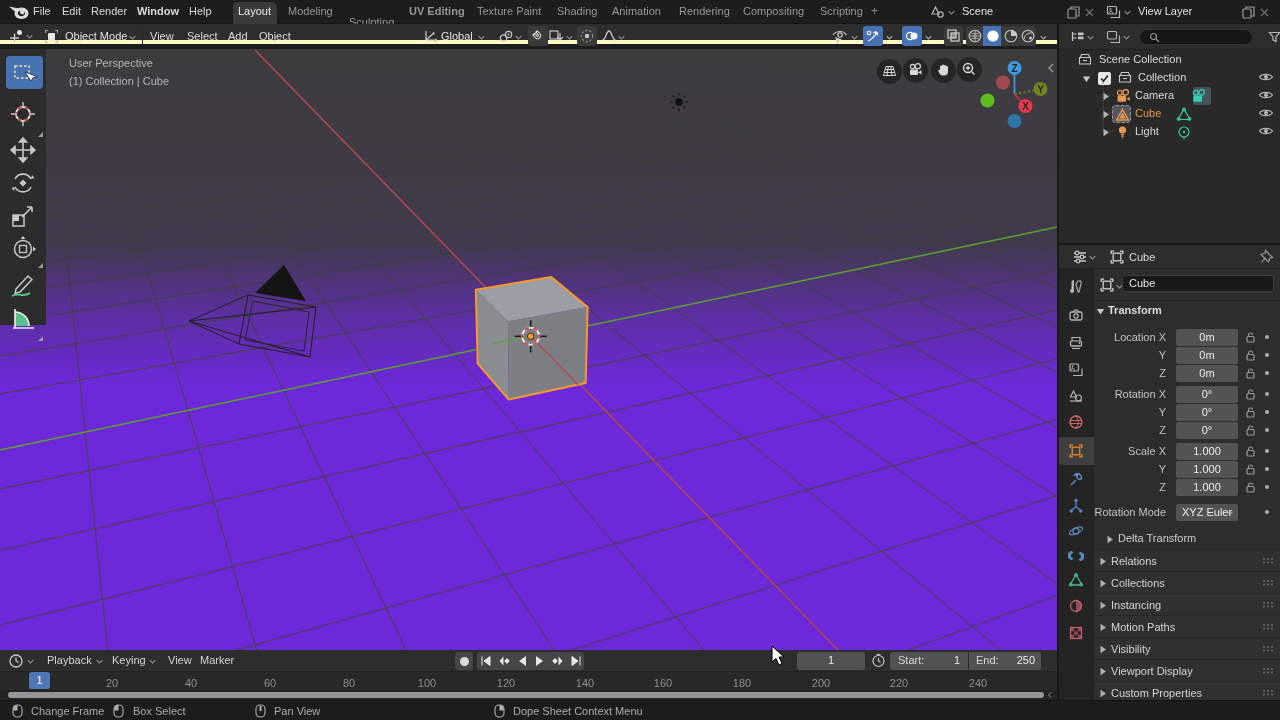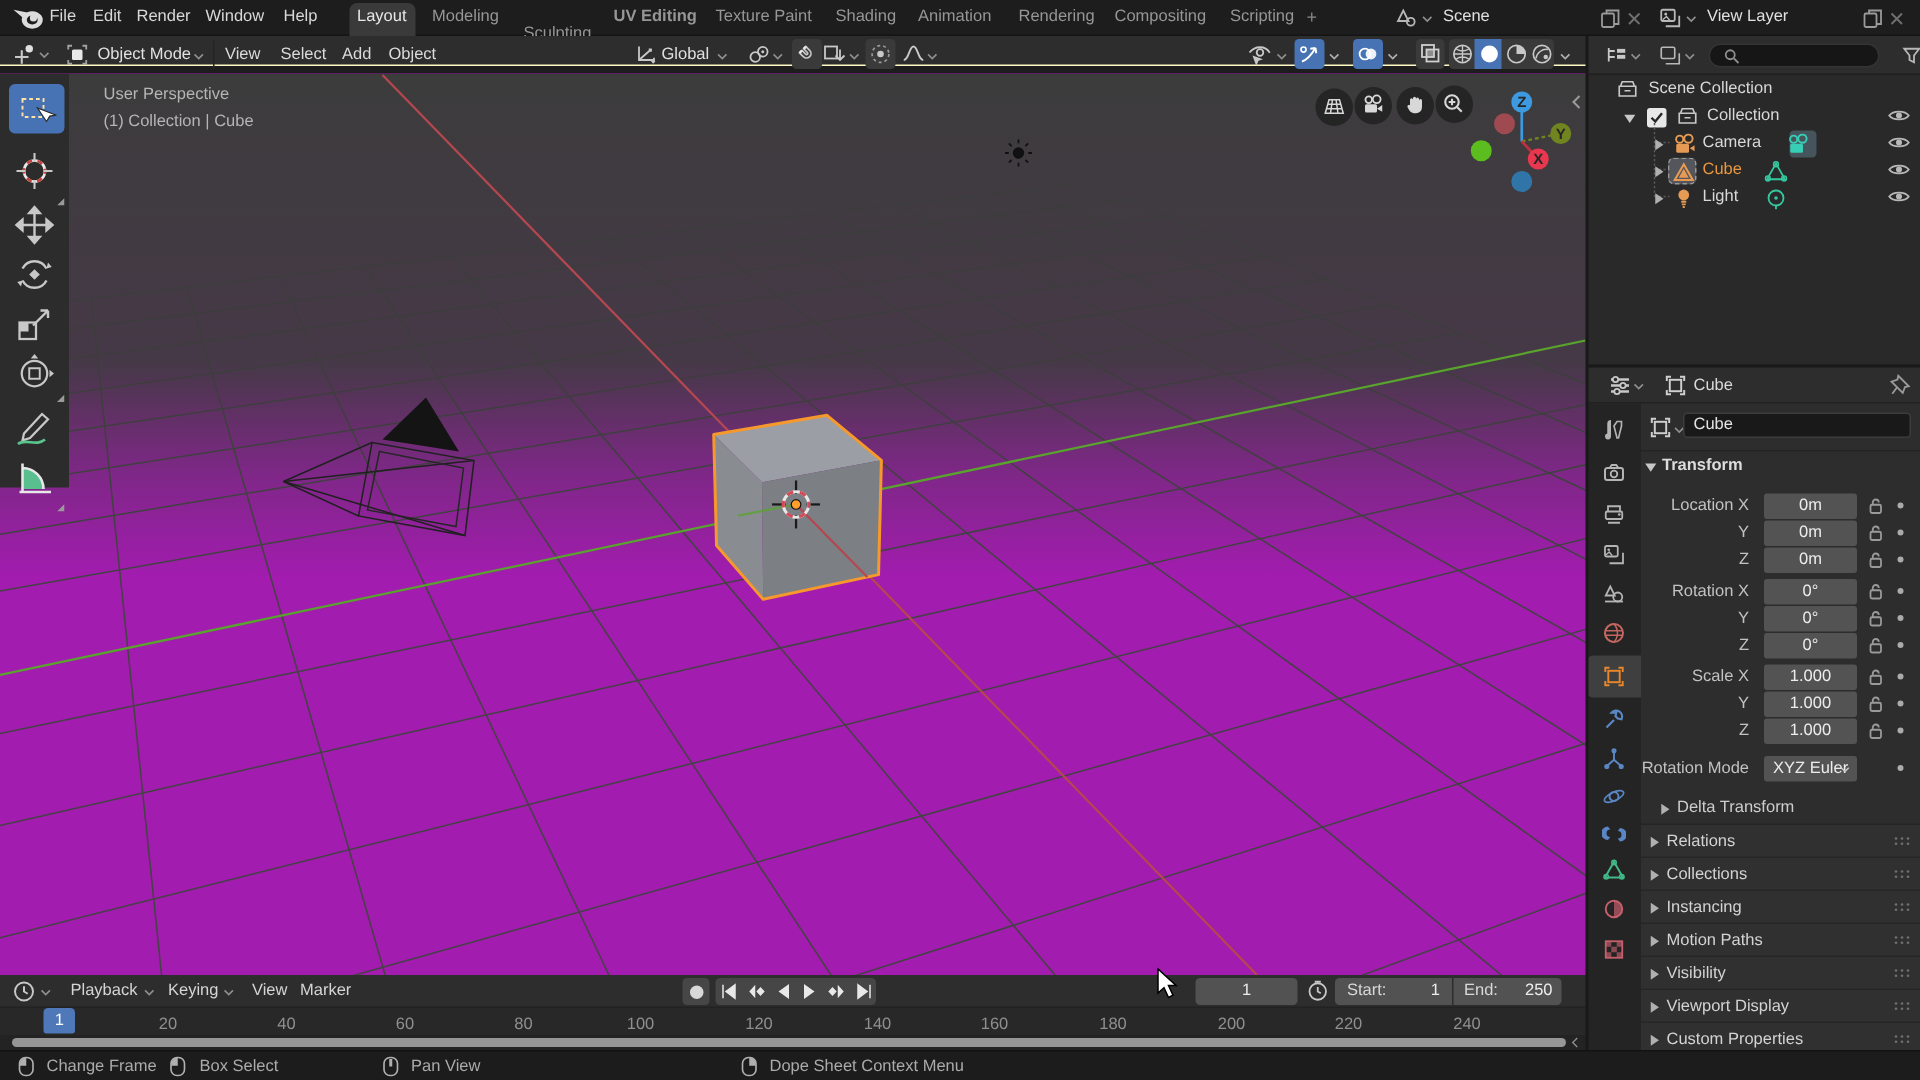--- a/index.html
+++ b/index.html
@@ -10,21 +10,21 @@
 
 <div class="ab" style="left:0;top:0;width:1280px;height:24px;background:#1d1d1d;border-bottom:1px solid #151515">
 <svg class="ab" style="left:7px;top:3px" width="23" height="18" viewBox="0 0 23 18">
 <path d="M14.5 4.5 a7 5.8 0 1 0 0.01 0 Z M14.5 7.3 a3.6 3 0 1 1 -0.01 0 Z" fill="#dcdcdc" fill-rule="evenodd"></path>
 <path d="M12 5.5 L2 3.5 L9 9.5" fill="#dcdcdc"></path>
 <circle cx="15.3" cy="9" r="2.4" fill="#dcdcdc"></circle>
 </svg>
 <span class="tx" style="left:33px;top:5px;color:#d9d9d9;font-size:11px;font-weight:normal;">File</span>
 <span class="tx" style="left:62px;top:5px;color:#d9d9d9;font-size:11px;font-weight:normal;">Edit</span>
 <span class="tx" style="left:91px;top:5px;color:#d9d9d9;font-size:11px;font-weight:normal;">Render</span>
-<span class="tx" style="left:137px;top:5px;color:#d9d9d9;font-size:11px;font-weight:normal;">Window</span>
+<span class="tx" style="left:137px;top:5px;color:#d9d9d9;font-size:11px;font-weight:bold;">Window</span>
 <span class="tx" style="left:189px;top:5px;color:#d9d9d9;font-size:11px;font-weight:normal;">Help</span>
 <div class="ab" style="left:233px;top:2px;width:44px;height:22px;background:#3a3a3a;border-radius:5px 5px 0 0"></div>
 <span class="tx" style="left:238px;top:5px;color:#e8e8e8;font-size:11px;font-weight:normal;">Layout</span>
 <span class="tx" style="left:288px;top:5px;color:#969696;font-size:11px;font-weight:normal;">Modeling</span>
 <span class="tx" style="left:349px;top:16px;color:#969696;font-size:11px;font-weight:normal;">Sculpting</span>
 <span class="tx" style="left:409px;top:5px;color:#969696;font-size:11px;font-weight:bold;">UV Editing</span>
 <span class="tx" style="left:477px;top:5px;color:#969696;font-size:11px;font-weight:normal;text-align:right;">Texture Paint</span>
 <span class="tx" style="left:557px;top:5px;color:#969696;font-size:11px;font-weight:normal;">Shading</span>
 <span class="tx" style="left:612px;top:5px;color:#969696;font-size:11px;font-weight:normal;">Animation</span>
 <span class="tx" style="left:679px;top:5px;color:#969696;font-size:11px;font-weight:normal;">Rendering</span>
@@ -57,21 +57,21 @@
     </svg>
 <span class="tx" style="left:1138px;top:5px;color:#e0e0e0;font-size:11px;font-weight:normal;">View Layer</span>
 <svg class="ab" style="left:1241px;top:5px" width="16" height="15" viewBox="0 0 16 15">
 <rect x="2" y="4" width="8" height="9" rx="1" fill="none" stroke="#9a9a9a" stroke-width="1.2"></rect>
 <path d="M5 4V2h8v9h-3" fill="none" stroke="#9a9a9a" stroke-width="1.2"></path>
 </svg>
 <svg class="ab" style="left:1259px;top:7px" width="11" height="11" viewBox="0 0 11 11">
       <path d="M2 2l7 7M9 2l-7 7" stroke="#6f6f6f" stroke-width="1.3"></path>
     </svg>
 </div>
-<div class="ab" style="left:0;top:24px;width:1058px;height:20px;background:#2d2d2d;border-bottom:1px solid #fef9c3">
+<div class="ab" style="left:0;top:24px;width:1058px;height:20px;background:#2d2d2d;border-bottom:4px solid #fef9c3">
 <svg class="ab" style="left:8px;top:5px" width="16" height="15" viewBox="0 0 16 15">
 <path d="M2 9 h9 M6.5 4.5 v9" stroke="#c8c8c8" stroke-width="1.4"></path>
 <circle cx="11.5" cy="3.5" r="2.5" fill="#e0e0e0"></circle>
 </svg>
 <svg class="ab" style="left:25px;top:8px" width="9" height="9" viewBox="0 0 9 9">
       <path d="M1.7 3.2l2.8 2.8 2.8-2.8" stroke="#8f8f8f" stroke-width="1.1" fill="none"></path>
     </svg>
 <svg class="ab" style="left:44px;top:5px" width="15" height="15" viewBox="0 0 15 15">
 <path d="M1.5 4 V1.5 H4 M11 1.5 h2.5 V4 M13.5 11 v2.5 H11 M4 13.5 H1.5 V11" stroke="#b8b8b8" stroke-width="1.2" fill="none" opacity="0.85"></path>
 <rect x="4" y="4" width="7" height="7" rx="1" fill="#e8e8e8"></rect>
@@ -170,21 +170,21 @@
 </svg>
 <svg class="ab" style="left:1020px;top:4px" width="16" height="16" viewBox="0 0 16 16">
 <circle cx="8" cy="8" r="5.8" fill="none" stroke="#c8c8c8" stroke-width="1.1"></circle>
 <path d="M4 11 a7 7 0 0 1 8-6" fill="none" stroke="#c8c8c8" stroke-width="1"></path>
 <circle cx="10.5" cy="10" r="1.5" fill="#c8c8c8"></circle>
 </svg>
 <svg class="ab" style="left:1039px;top:9px" width="9" height="9" viewBox="0 0 9 9">
       <path d="M1.7 3.2l2.8 2.8 2.8-2.8" stroke="#b0b0b0" stroke-width="1.1" fill="none"></path>
     </svg>
 </div>
-<div class="ab" style="left:0;top:49px;width:1058px;height:601px;background:#a21caf;overflow:hidden">
+<div class="ab" style="left:0;top:49px;width:1058px;height:601px;background:#6d28d9;overflow:hidden">
 <svg width="1058" height="601" viewBox="0 0 1058 601" style="position:absolute;left:0;top:0">
 <g stroke="#434343" stroke-width="1" fill="none">
 <line x1="-147" y1="174" x2="723" y2="73"></line>
 <line x1="-147" y1="174" x2="-936" y2="1928"></line>
 <line x1="-156" y1="195" x2="750" y2="84"></line>
 <line x1="-74" y1="166" x2="-478" y2="1687"></line>
 <line x1="-166" y1="218" x2="779" y2="95"></line>
 <line x1="-5" y1="158" x2="-114" y2="1494"></line>
 <line x1="-178" y1="244" x2="811" y2="108"></line>
 <line x1="61" y1="150" x2="184" y2="1338"></line>

